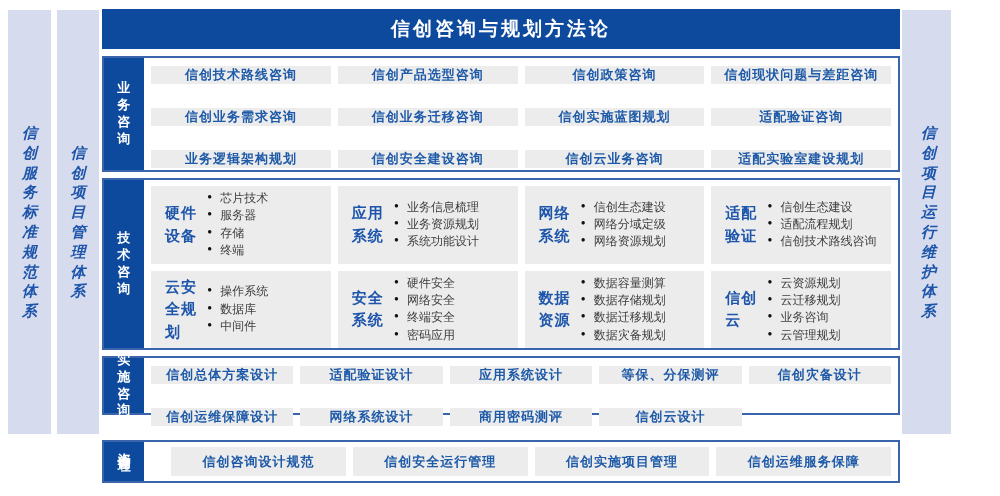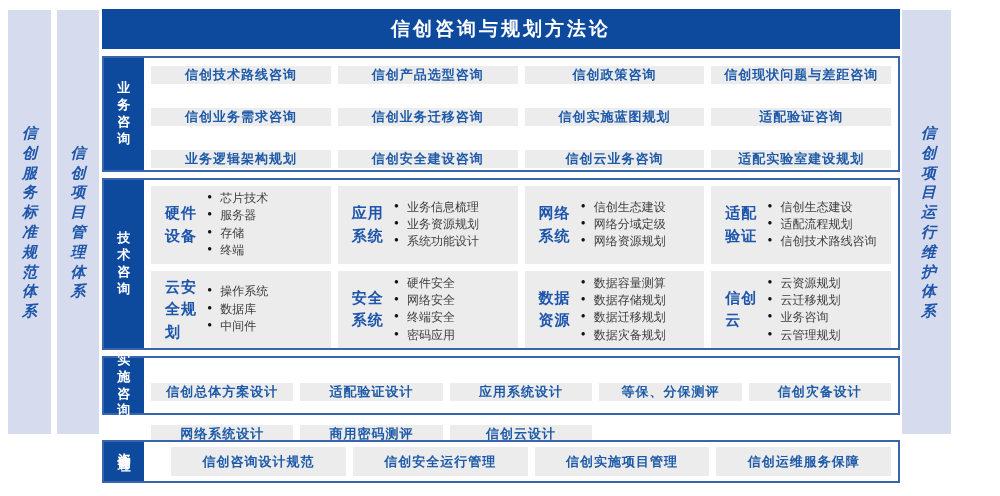--- a/index.html
+++ b/index.html
@@ -173,26 +173,27 @@
               <li>云管理规划</li>
             </ul>
           </div>
         </div>
     </section>
 
     <section class="sec" id="sec-implementation">
       <div class="sec-label">
         <span class="vtext">实施咨询</span>
       </div>
-      <div class="sec-body chips" style="grid-template-columns: repeat(5, 1fr); margin-top: 17px;">
+      <div class="sec-body chips" style="grid-template-columns: repeat(5, 1fr);">
           <div class="chip">信创总体方案设计</div>
           <div class="chip">适配验证设计</div>
           <div class="chip">应用系统设计</div>
           <div class="chip">等保、分保测评</div>
           <div class="chip">信创灾备设计</div>
+          <div class="chip">信创运维保障设计</div>
           <div class="chip">网络系统设计</div>
           <div class="chip">商用密码测评</div>
           <div class="chip">信创云设计</div>
         </div>
     </section>
 
     <section class="sec" id="sec-management">
       <div class="sec-label">
         <span class="vtext two-col">咨询管理</span>
       </div>

